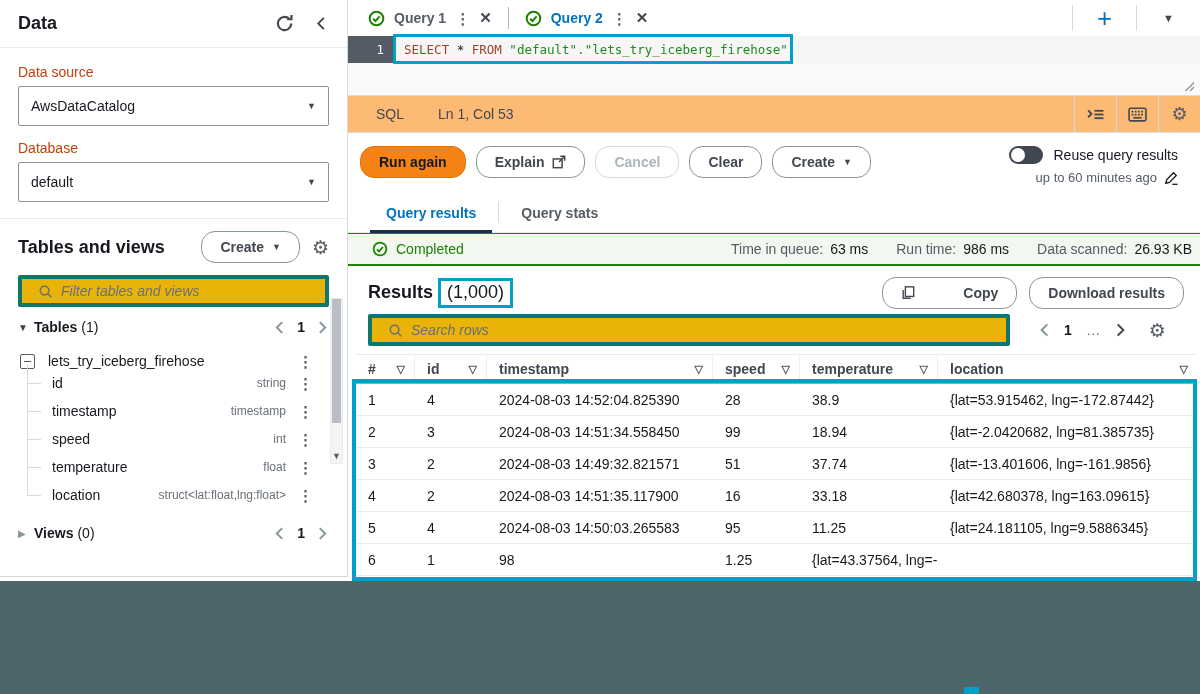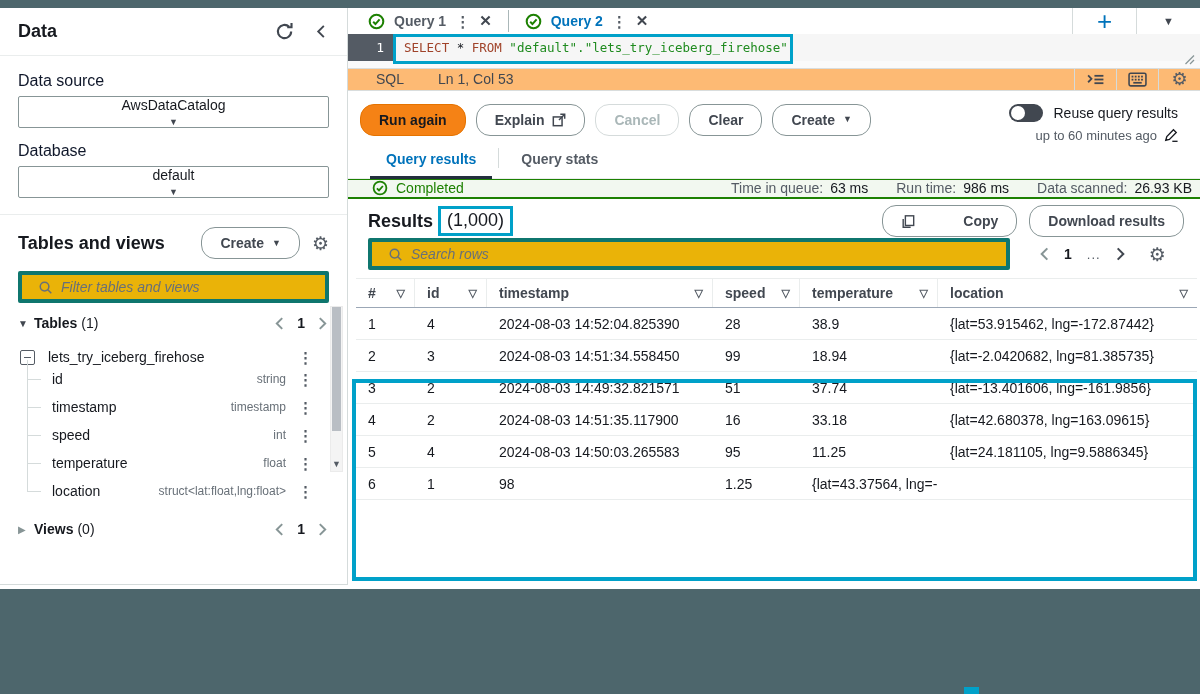--- a/index.html
+++ b/index.html
@@ -2,31 +2,31 @@
 <html><head>
 <meta charset="utf-8">
 <style>
   * { box-sizing: border-box; margin: 0; padding: 0; }
   html,body { background:#4d666c; }
   .screen {
     position: relative; width: 1200px; height: 694px; overflow: hidden;
     background: #4d666c;
     font-family: "Liberation Sans", sans-serif; color: #16191f;
   }
-  .app { position:absolute; left:0; top:8px; width:1200px; height:581px; background:#fff; display:flex; }
+  .app { position:absolute; left:0; top:0; width:1200px; height:581px; background:#fff; display:flex; }
 
   
   .sidebar { width:348px; min-width:348px; height:577px; border-right:1px solid #d5dbdb; border-bottom:1px solid #d5dbdb; position:relative; background:#fff; }
   .sb-header { display:flex; align-items:center; height:48px; padding:0 18px 0 18px; border-bottom:1px solid #eaeded; }
   .sb-title { font-size:18px; font-weight:700; }
   .sb-header .spacer { flex:1; }
   .icon-btn { display:inline-flex; align-items:center; justify-content:center; cursor:pointer; background:none; border:none; }
   .sb-body { padding: 12px 18px 0 18px; }
-  .field-label { font-size:16px; color:#0f172a; margin:4px 0 6px; }
-  .select { display:flex; align-items:center; height:32px; border:1px solid #879596; border-radius:2px; padding:0 12px; font-size:14px; color:#16191f; background:#fff; cursor:pointer;flex-direction:column; }
+  .field-label { font-size:14px; color:#c2410c; margin:4px 0 6px; }
+  .select { display:flex; align-items:center; height:40px; border:1px solid #879596; border-radius:2px; padding:0 12px; font-size:14px; color:#16191f; background:#fff; cursor:pointer; }
   .select .spacer { flex:1; }
   .caret-down { font-size:9px; color:#414750; line-height:1; }
   .sb-divider { height:1px; background:#eaeded; margin-top:16px; }
   .tv-header { display:flex; align-items:center; padding:12px 18px 10px 18px; }
   .tv-title { font-size:18px; font-weight:700; flex:1; }
   .btn { display:inline-flex; align-items:center; gap:8px; height:32px; padding:0 18px; border:1px solid #879596; border-radius:14px; background:#fff; font-size:14px; font-weight:700; color:#414750; cursor:pointer; font-family:"Liberation Sans",sans-serif; }
   .tv-header .icon-btn { margin-left:12px; }
   .gear-glyph { font-size:19px; color:#545b64; line-height:1; }
   .filter-wrap { padding:2px 18px 0 18px; }
   .input-box { display:flex; align-items:center; height:32px; border:4px solid #0f766e; border-radius:2px; padding:0 16px; background:#eab308; }
@@ -50,21 +50,21 @@
   .tree-children::before { content:''; position:absolute; left:27px; top:-5px; bottom:14px; width:1px; background:#d5dbdb; }
   .tree-row { display:flex; align-items:center; height:28px; padding:0 34px 0 52px; position:relative; }
   .tree-row::before { content:''; position:absolute; left:27px; top:50%; width:14px; height:1px; background:#d5dbdb; }
   .col-name { font-size:14px; color:#16191f; }
   .col-type { margin-left:auto; font-size:12px; color:#687078; padding-right:12px; white-space:nowrap; }
   .sb-scrollbar { position:absolute; right:4px; top:298px; width:13px; height:166px; background:#f4f4f4; border:1px solid #ebebeb; }
   .sb-thumb { position:absolute; left:1px; right:1px; top:0; height:124px; background:#b9bec4; }
   .sb-arrow { position:absolute; left:0; right:0; bottom:2px; text-align:center; font-size:9px; color:#545b64; }
 
   
-  .main { flex:1; display:flex; flex-direction:column; height:492px; background:#fff; }
+  .main { flex:1; display:flex; flex-direction:column; height:581px; background:#fff; }
 
   .tabbar { height:36px; display:flex; align-items:center; padding-left:14px; }
   .qtab { display:flex; align-items:center; gap:9px; padding:0 6px; cursor:pointer; }
   .qtab-label { font-size:14px; font-weight:700; color:#545b64; }
   .qtab-label.active { color:#0073bb; }
   .x-icon { font-size:15px; color:#414750; font-weight:700; cursor:pointer; }
   .tab-div { width:1px; height:22px; background:#aab7b8; margin:0 10px; }
   .tabbar .spacer { flex:1; }
   .vdiv { width:1px; height:26px; background:#d5dbdb; }
   .plus-btn { color:#0073bb; font-size:26px; font-weight:400; padding:0 24px; line-height:1; cursor:pointer; }

